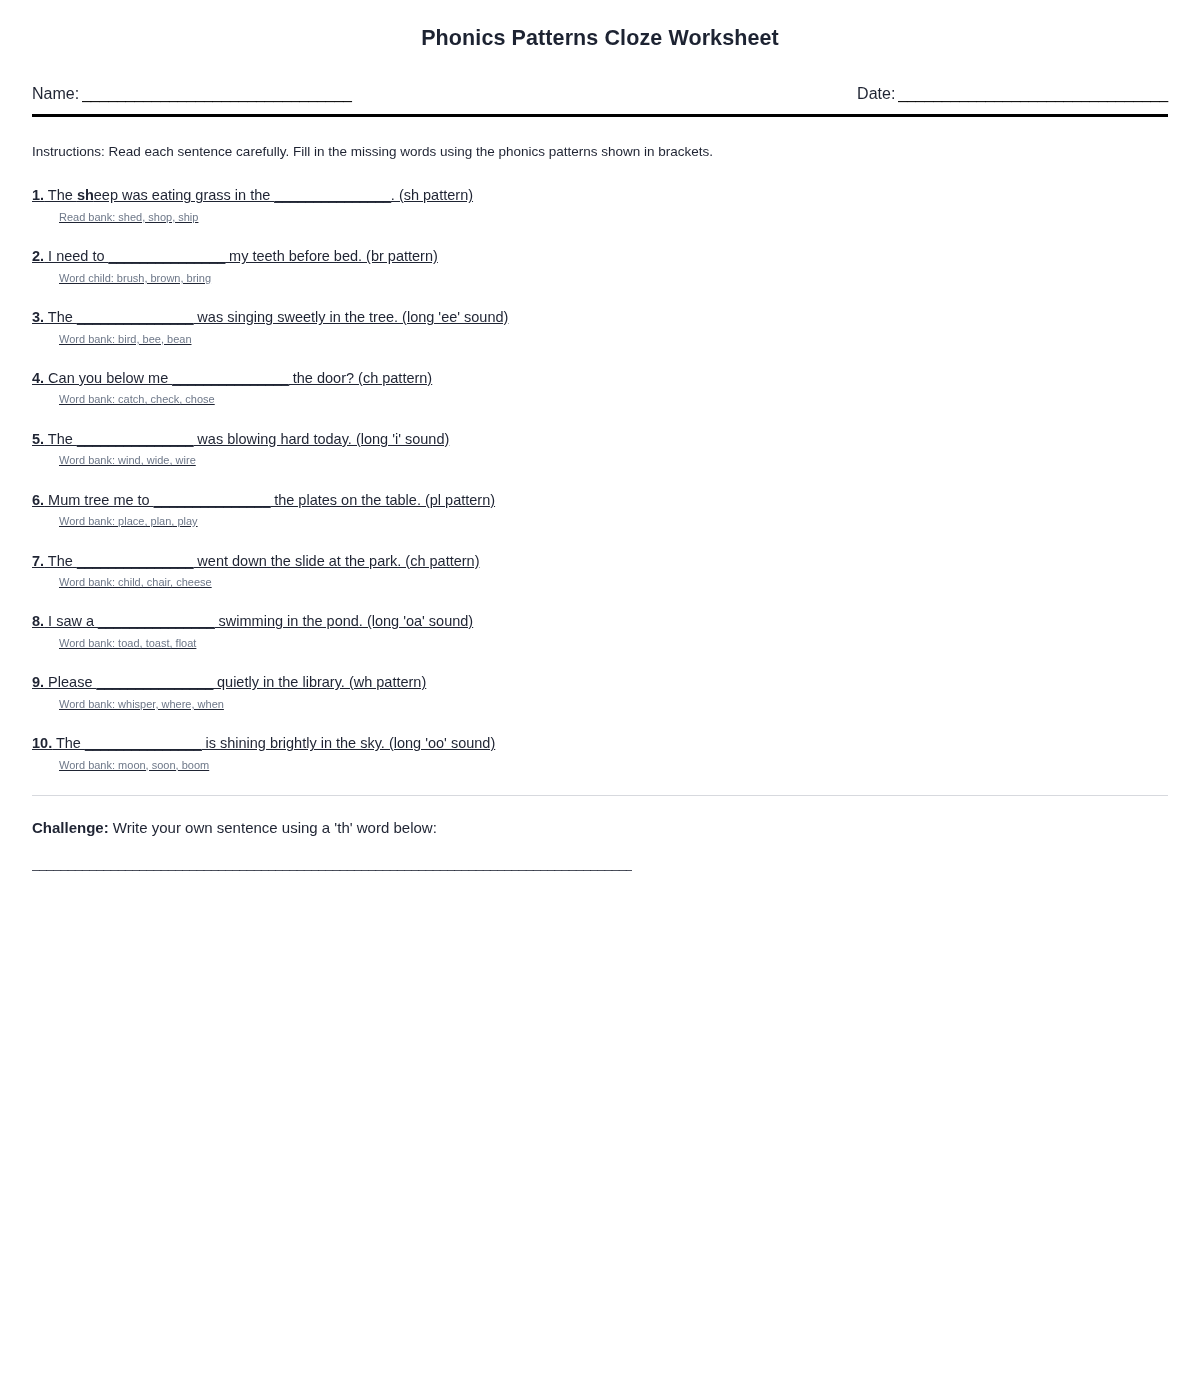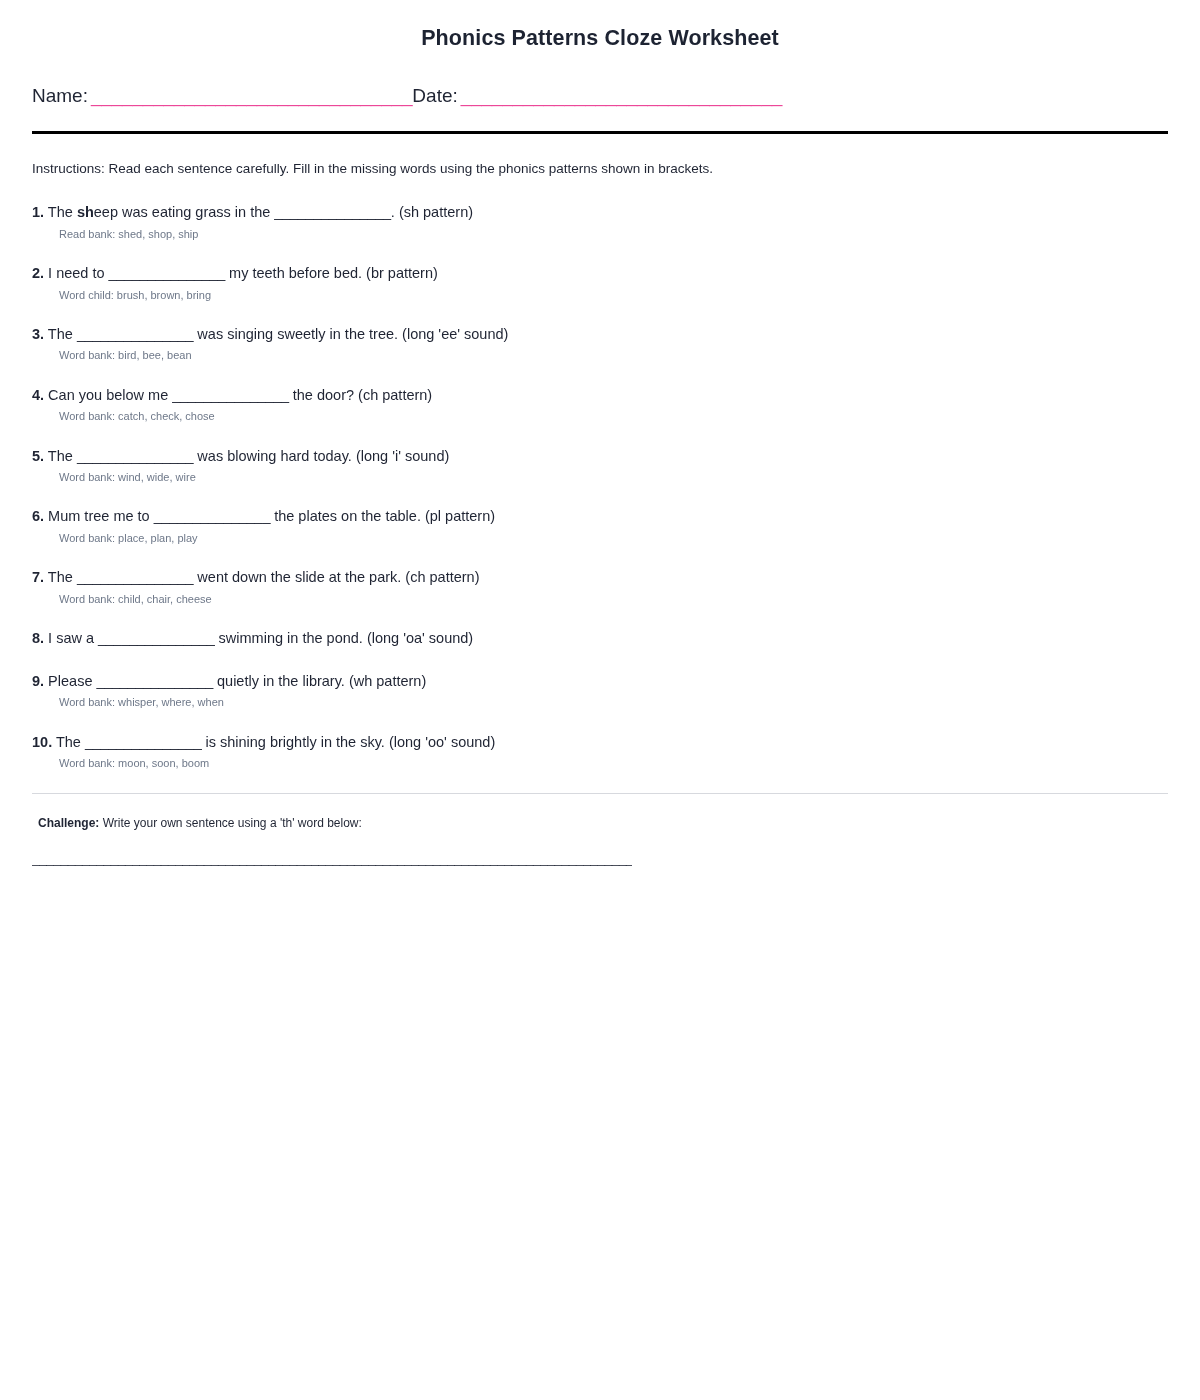--- a/index.html
+++ b/index.html
@@ -29,35 +29,36 @@
     font-weight: bold;
     color: #1d2332;
     letter-spacing: 0.1px;
     margin: 0 0 32px 0;
     line-height: 1.2;
   }
 
   
   .meta-row {
     display: flex;
+    justify-content: space-between;
     align-items: flex-end;
-    font-size: 19px;
+    font-size: 16px;
     color: #1f2433;
     line-height: 1.25;
-    padding-bottom: 23px;
+    padding-bottom: 10px;
   }
   .meta-field {
     display: flex;
     align-items: baseline;
     white-space: nowrap;
   }
   .meta-label { margin-right: 3px; }
   .meta-rule {
     letter-spacing: -0.2px;
-    color: #ec4899;
+    color: #000000;
   }
 
   .header-rule {
     border: 0;
     border-top: 3px solid #000000;
     margin: 0 0 26px 0;
   }
 
   
   .instructions {
@@ -65,20 +66,21 @@
     color: #1f2433;
     margin: 0 0 26px 0;
     line-height: 1.3;
   }
   .instructions .lead { font-weight: normal; }
 
   
   .questions { margin: 0; }
   .question {
     margin-bottom: 23px;
+    text-decoration: underline;
   }
   .q-line {
     font-size: 14.5px;
     color: #1f2433;
     line-height: 1.35;
     margin: 0 0 4px 0;
     white-space: pre-wrap;
   }
   .q-num { font-weight: bold; }
   .q-strong { font-weight: bold; }
@@ -92,23 +94,23 @@
     line-height: 1.3;
   }
 
   
   .section-divider {
     border: 0;
     border-top: 1px solid #d7d9de;
     margin: 22px 0 22px 0;
   }
   .challenge-text {
-    font-size: 12px;
-    color: #1f2433;
-    margin: 0 0 20px 6px;
+    font-size: 15px;
+    color: #1f2433;
+    margin: 0 0 20px 0;
     line-height: 1.3;
   }
   .challenge-text .lead { font-weight: bold; }
   .challenge-line {
     font-size: 13.5px;
     color: #1f2433;
     letter-spacing: -0.35px;
     white-space: nowrap;
     overflow: hidden;
     width: 600px;
@@ -170,20 +172,21 @@
       <p class="wordbank">Word bank: place, plan, play</p>
     </div>
 
     <div class="question">
       <p class="q-line"><span class="q-num">7.</span><span> The </span><span class="q-strong"></span><span></span><span class="q-blank">_______________</span><span> went down the slide at the park. (ch pattern)</span></p>
       <p class="wordbank">Word bank: child, chair, cheese</p>
     </div>
 
     <div class="question">
       <p class="q-line"><span class="q-num">8.</span><span> I saw a </span><span class="q-strong"></span><span></span><span class="q-blank">_______________</span><span> swimming in the pond. (long 'oa' sound)</span></p>
+      <p class="wordbank">Word bank: toad, toast, float</p>
     </div>
 
     <div class="question">
       <p class="q-line"><span class="q-num">9.</span><span> Please </span><span class="q-strong"></span><span></span><span class="q-blank">_______________</span><span> quietly in the library. (wh pattern)</span></p>
       <p class="wordbank">Word bank: whisper, where, when</p>
     </div>
 
     <div class="question">
       <p class="q-line"><span class="q-num">10.</span><span> The </span><span class="q-strong"></span><span></span><span class="q-blank">_______________</span><span> is shining brightly in the sky. (long 'oo' sound)</span></p>
       <p class="wordbank">Word bank: moon, soon, boom</p>

